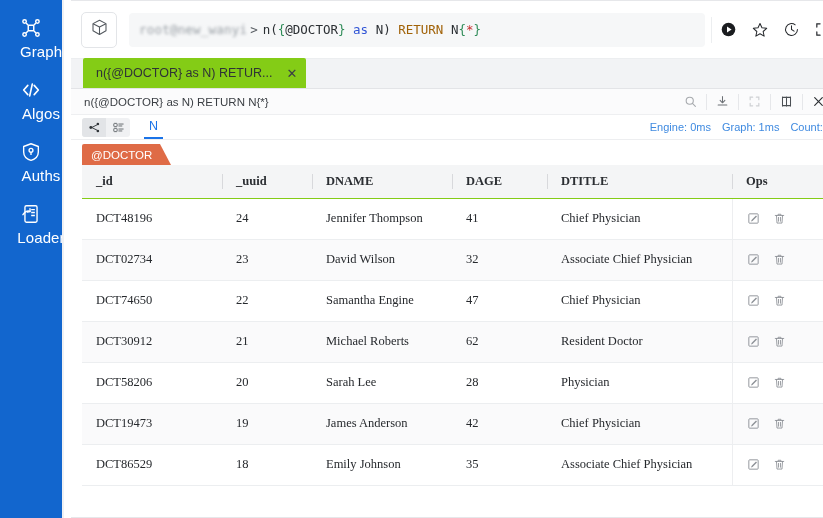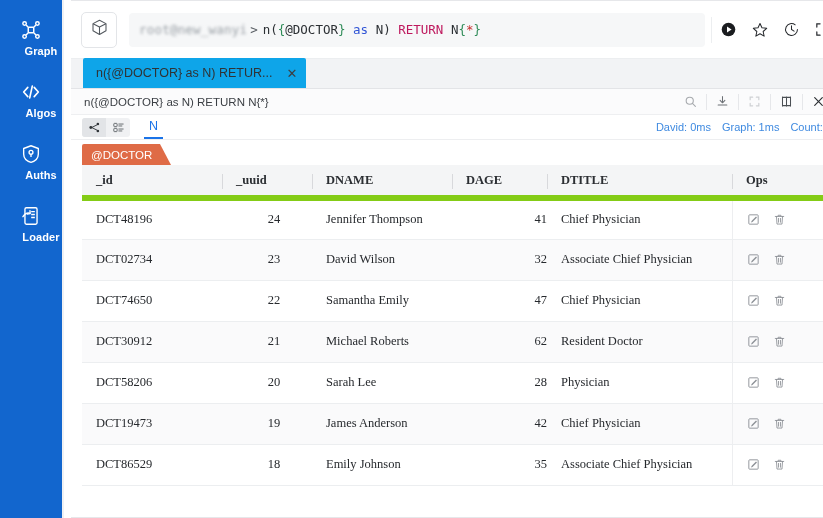--- a/index.html
+++ b/index.html
@@ -35,22 +35,22 @@
     align-items: center;
     justify-content: center;
     gap: 4px;
     cursor: pointer;
   }
   .side-icon {
     display: block;
     line-height: 0;
   }
   .side-label {
-    font-size: 11px;
-    font-weight: bold;
+    font-size: 15px;
+    font-weight: normal;
     letter-spacing: .1px;
     color: #ffffff;
     padding-left: 20px;
   }
 
   
   .stage {
     flex: 1 1 auto;
     position: relative;
     background: #ffffff;
@@ -116,21 +116,21 @@
     filter: blur(1.7px);
     font-family: "DejaVu Sans Mono", monospace;
     font-size: 12.5px;
     letter-spacing: .2px;
   }
   .prompt-gt { color: #5b6066; margin: 0 5px 0 3px; }
   .tk-plain { color: #2b2f33; }
   .tk-brace { color: #2e8b57; }
   .tk-label { color: #2b2f33; }
   .tk-kw    { color: #3256d6; }
-  .tk-ret   { color: #be185d; }
+  .tk-ret   { color: #a16207; }
   .tk-star  { color: #c62f2f; }
   .cmd-icons {
     display: flex;
     align-items: center;
     gap: 14px;
     padding-left: 8px;
     border-left: 1px solid #eceef0;
     height: 26px;
   }
   .cmd-ic { cursor: pointer; line-height: 0; display: block; }
@@ -140,21 +140,21 @@
     height: 30px;
     flex: 0 0 30px;
     background: #f2f3f5;
     display: flex;
     align-items: flex-end;
     padding-left: 12px;
     border-bottom: 1px solid #e3e4e7;
   }
   .tab {
     height: 30px;
-    background: #0ea5e9;
+    background: #84cc16;
     display: flex;
     align-items: center;
     padding: 0 9px 0 13px;
     gap: 14px;
     font-size: 12.5px;
     color: #2f3336;
     cursor: pointer;
     border-top-left-radius: 2px;
     border-top-right-radius: 2px;
   }
@@ -290,21 +290,21 @@
     font-family: "Liberation Serif", serif;
   }
   table.grid thead th {
     background: #f4f5f6;
     height: 33px;
     font-size: 12.5px;
     font-weight: bold;
     color: #2c2f33;
     text-align: left;
     padding-left: 14px;
-    border-bottom: 6px solid #84cc16;
+    border-bottom: 1px solid #84cc16;
     position: relative;
   }
   table.grid thead th + th::before {
     content: "";
     position: absolute;
     left: 0; top: 9px;
     height: 15px;
     width: 1px;
     background: #d8d9dc;
   }
@@ -321,23 +321,23 @@
   table.grid tbody tr:nth-child(even) td { background: #fafafb; }
   table.grid tbody tr:nth-child(odd)  td { background: #ffffff; }
   td.ops {
     border-left: 1px solid #edeef0;
     padding-left: 12px;
   }
   th.ops-h { }
   .ops-inner { display: flex; align-items: center; gap: 13px; }
   .ops-ic { cursor: pointer; line-height: 0; }
   .col-id    { width: 140px; }
-  .col-uuid  { width: 90px; text-align: center; }
+  .col-uuid  { width: 90px; }
   .col-name  { width: 140px; }
-  .col-age   { width: 95px; text-align: right; }
+  .col-age   { width: 95px; }
   .col-title { width: 185px; }
   .col-ops   { width: 96px; }
 
   .tfoot-pad { height: 22px; background: #ffffff; }
 </style>
 </head>
 <body>
 
 <div class="app">
 
@@ -503,21 +503,21 @@
               <rect x="3.4" y="13.6" width="6" height="6" rx="1"></rect>
               <path d="M12.6 5.6 H20.6 M12.6 9.2 H18.2 M12.6 14.8 H20.6 M12.6 18.4 H18.2" stroke-linecap="round"></path>
             </svg>
           </span>
         </div>
         <div class="vb-tab">
           <span>N</span>
         </div>
         <div class="vb-spacer"></div>
         <div class="vb-stats">
-          <span>David: 0ms</span>
+          <span>Engine: 0ms</span>
           <span>Graph: 1ms</span>
           <span>Count: 7</span>
         </div>
       </div>
 
       <div class="labelrow">
         <div class="lbl-tag">
           <span>@DOCTOR</span>
         </div>
       </div>
@@ -573,21 +573,21 @@
                         <path d="M9.4 6.2 V4.2 H14.6 V6.2"></path>
                         <path d="M6.4 6.4 L7.4 20.4 H16.6 L17.6 6.4"></path>
                         <path d="M10.2 10 V17 M13.8 10 V17"></path>
                       </svg></span>
                   </div>
                 </td>
               </tr>
               <tr>
                 <td class="col-id">DCT74650</td>
                 <td class="col-uuid">22</td>
-                <td class="col-name">Samantha Emily</td>
+                <td class="col-name">Samantha Engine</td>
                 <td class="col-age">47</td>
                 <td class="col-title">Chief Physician</td>
                 <td class="ops col-ops">
                   <div class="ops-inner">
                     <span class="ops-ic"><svg width="13" height="13" viewBox="0 0 24 24" fill="none" stroke="#8c9096" stroke-width="1.7" stroke-linejoin="round">
                         <rect x="3.4" y="3.4" width="17.2" height="17.2" rx="1.4"></rect>
                         <path d="M16.6 6.6 L8.4 14.8 L7.6 17.4 L10.2 16.6 L18.4 8.4 Z" fill="#8c9096" stroke="none"></path>
                       </svg></span>
                     <span class="ops-ic"><svg width="13" height="13" viewBox="0 0 24 24" fill="none" stroke="#8c9096" stroke-width="1.6" stroke-linecap="round" stroke-linejoin="round">
                         <path d="M4.2 6.4 H19.8"></path>

